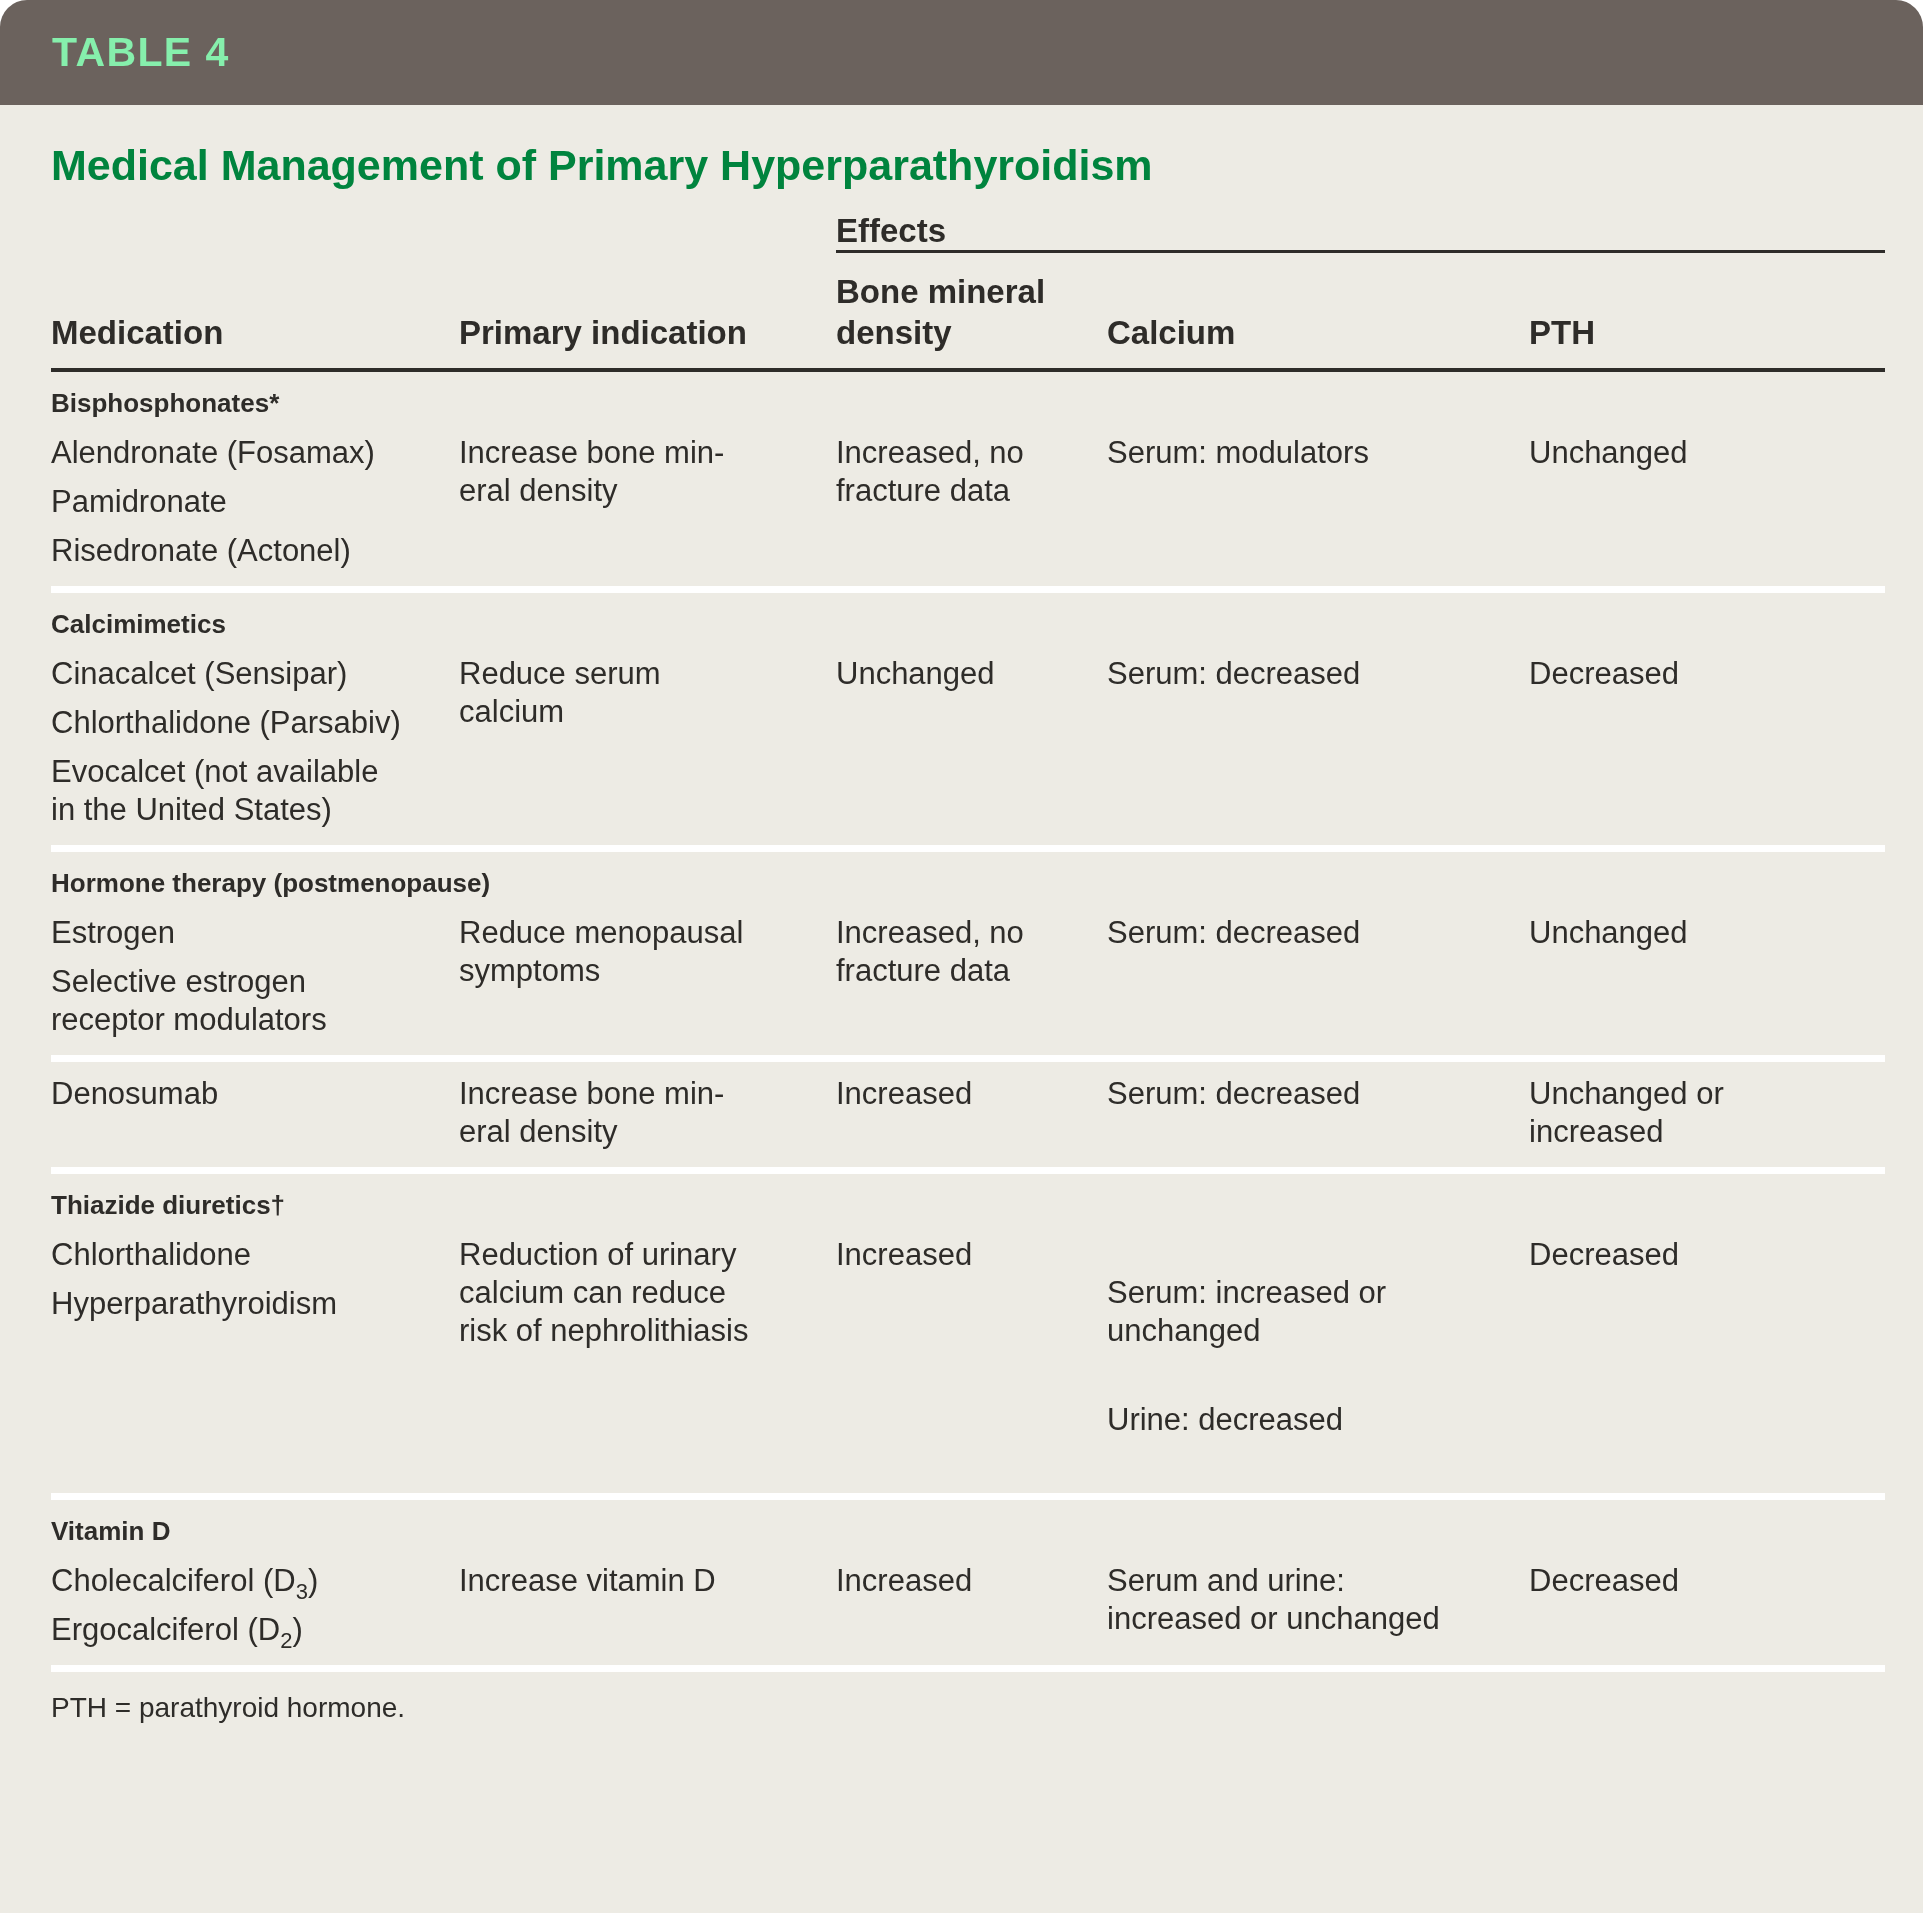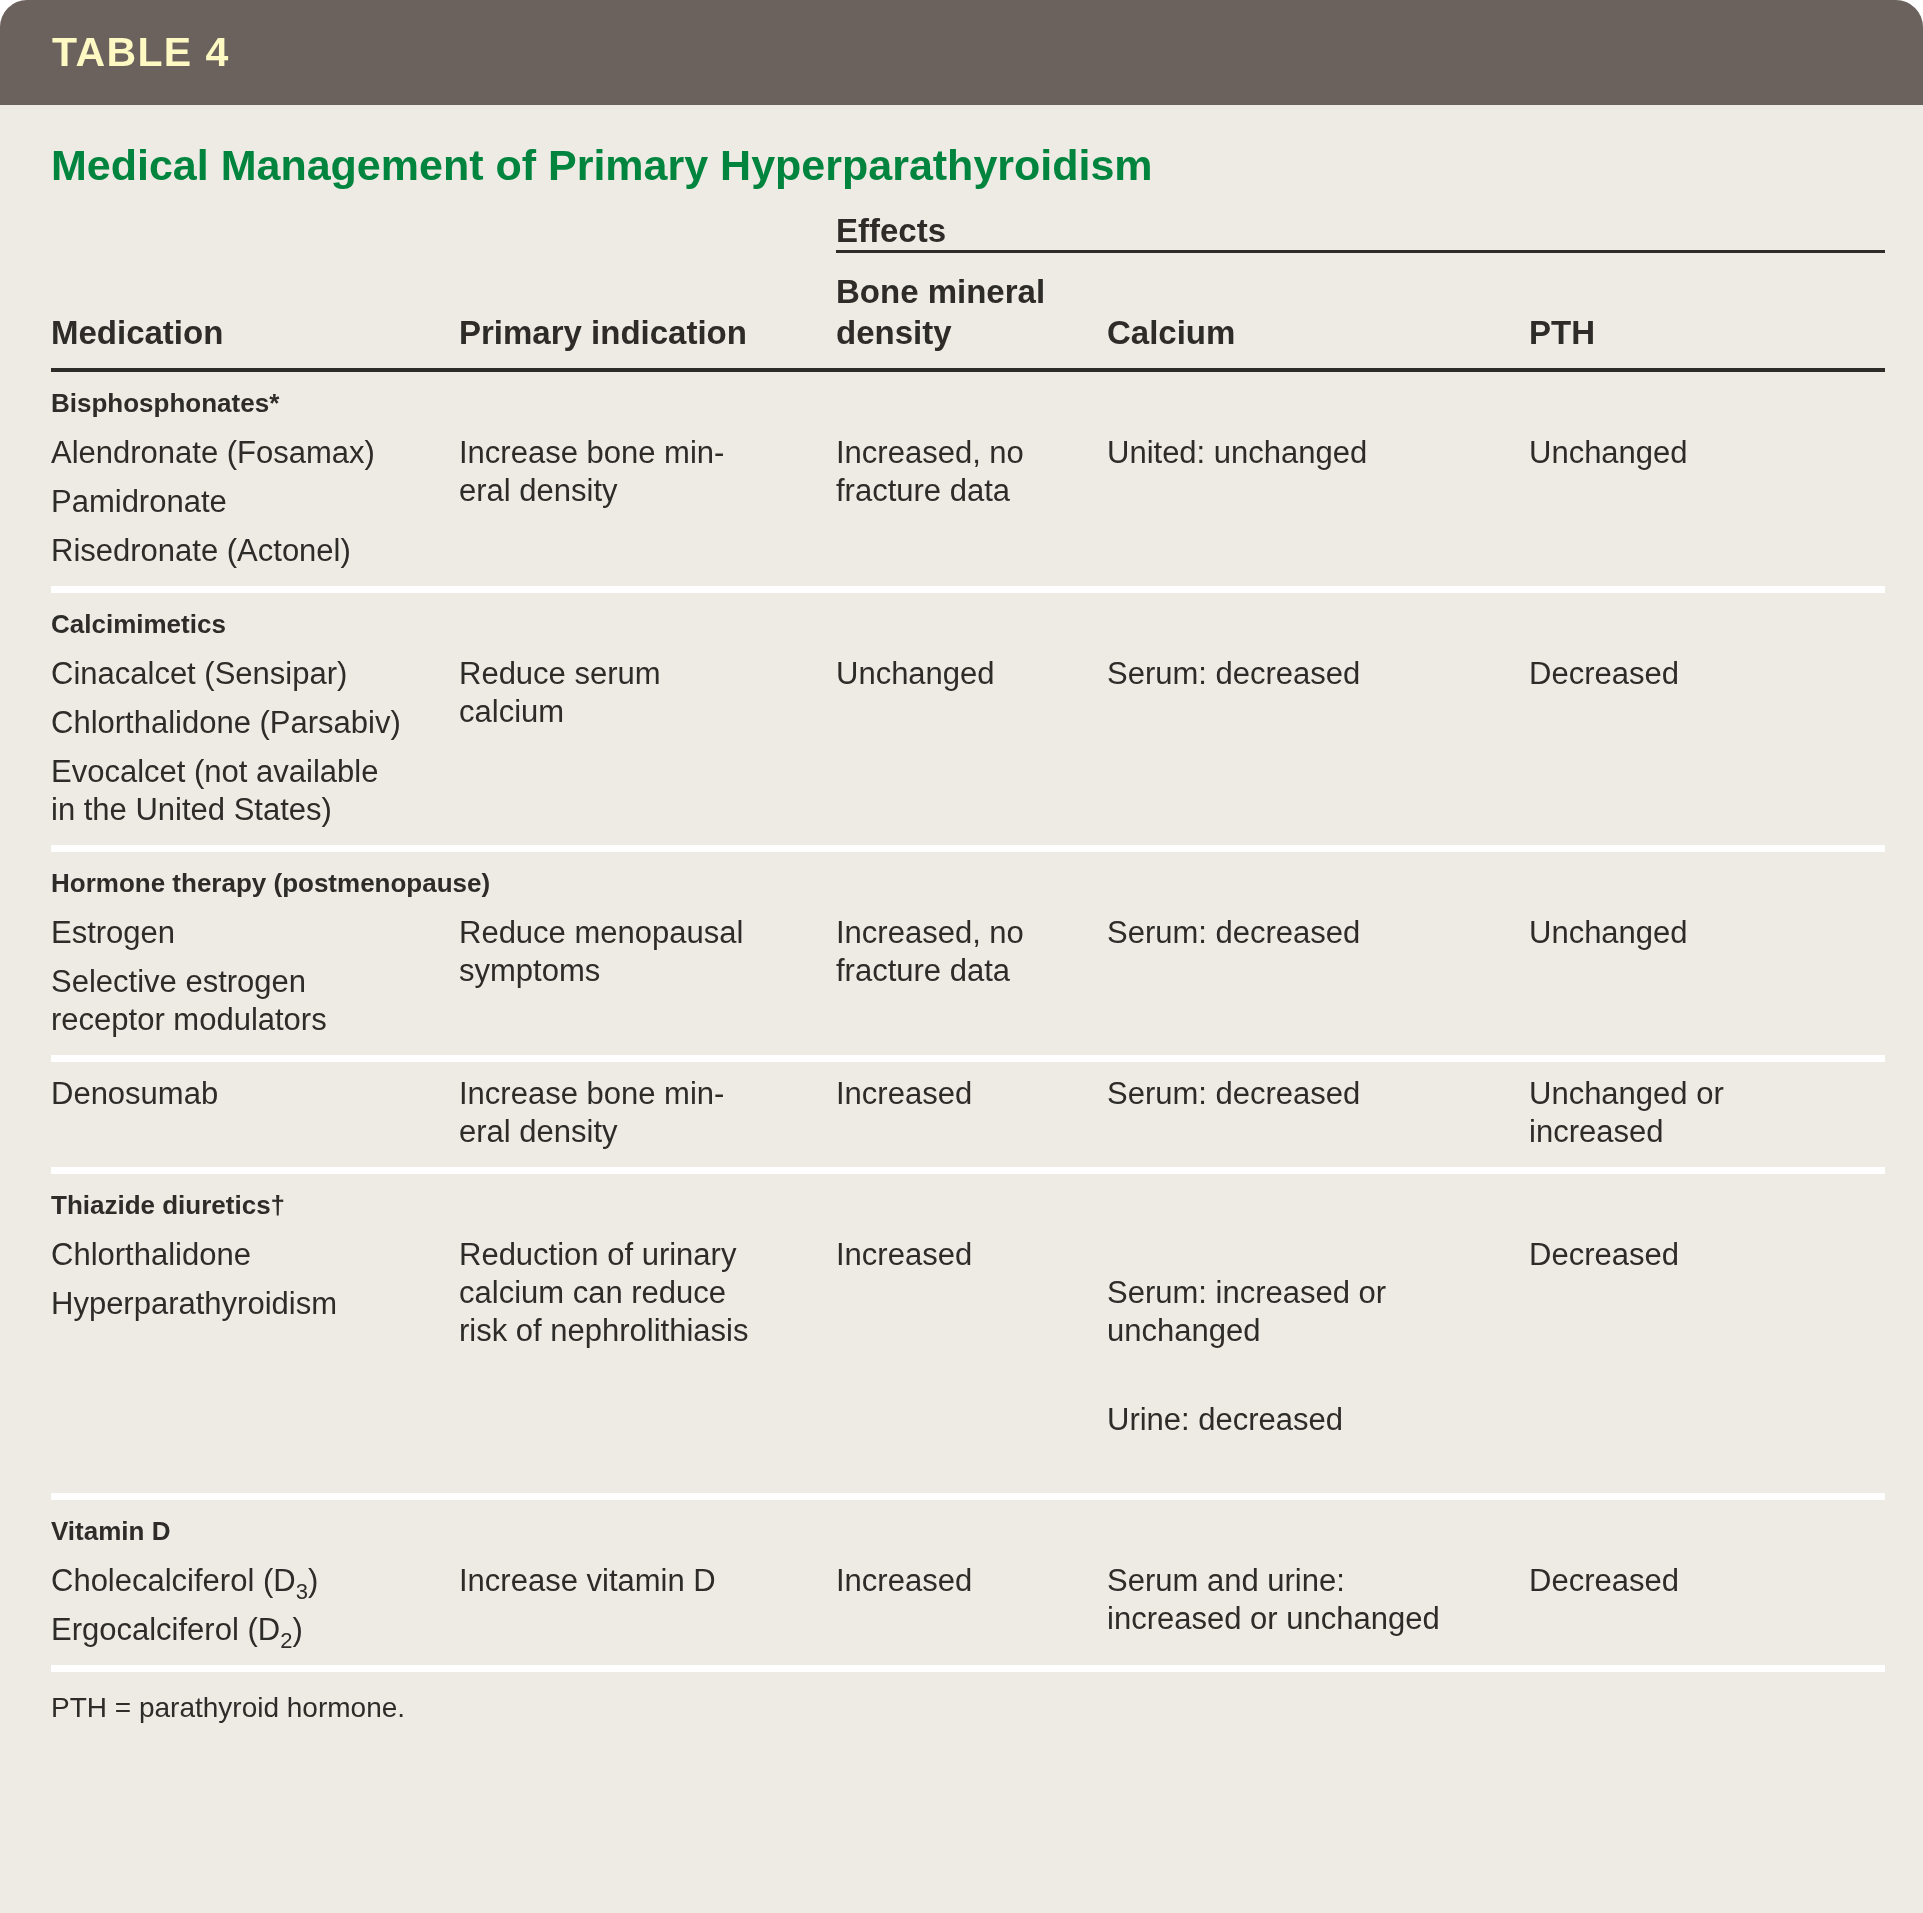--- a/index.html
+++ b/index.html
@@ -1,20 +1,20 @@
 <!DOCTYPE html>
 <html style="--bar: #6b625d; --paper: #edebe4; --accent: #00843e; --ink: #2e2c29;font-size:14.5px"><head>
 <meta charset="utf-8">
 <style>
   html,body{margin:0;padding:0;background:#ffffff;}
   .card{width:1923px;height:1913px;box-sizing:border-box;
         font-family:"Liberation Sans",sans-serif;color:var(--ink,#2e2c29);}
   .bar{height:105px;background:var(--bar,#6b625d);border-radius:27px 27px 0 0;
        display:flex;align-items:center;padding-left:52px;box-sizing:border-box;}
-  .bar-label{font-size:41px;font-weight:700;color:#fef9c3;letter-spacing:1.4px;}
+  .bar-label{font-size:41px;font-weight:700;color:#86efac;letter-spacing:1.4px;}
   .body{background:var(--paper,#edebe4);height:1860px;box-sizing:border-box;
         border-radius:0 0 27px 27px;padding:31px 38px 0 51px;overflow:hidden;}
   .title{color:var(--accent,#00843e);font-size:43px;font-weight:700;margin:5.4px 0 22px;}
 
   .grid{display:grid;grid-template-columns:408px 377px 271px 422px 1fr;}
 
   .effects-head{margin-left:785px;border-bottom:3.6px solid var(--ink,#2e2c29);
                 }
   .effects-label{font-size:33px;font-weight:700;}
   .cols{align-items:end;padding:18px 0 14.5px;border-bottom:4.5px solid var(--ink,#2e2c29);}
@@ -59,21 +59,21 @@
       <div class="grid">
         <div class="meds">
           <div class="med">Alendronate (Fosamax)</div>
           <div class="med">Pamidronate</div>
           <div class="med">Risedronate (Actonel)</div>
         </div>
         <div class="cell">Increase bone min-
 eral density</div>
         <div class="cell">Increased, no
 fracture data</div>
-        <div class="cell"><p>United: unchanged</p></div>
+        <div class="cell"><p>Serum: modulators</p></div>
         <div class="cell">Unchanged</div>
       </div>
     </div>
 
     <div class="section">
       <div class="group">Calcimimetics</div>
       <div class="grid">
         <div class="meds">
           <div class="med">Cinacalcet (Sensipar)</div>
           <div class="med">Chlorthalidone (Parsabiv)</div>

